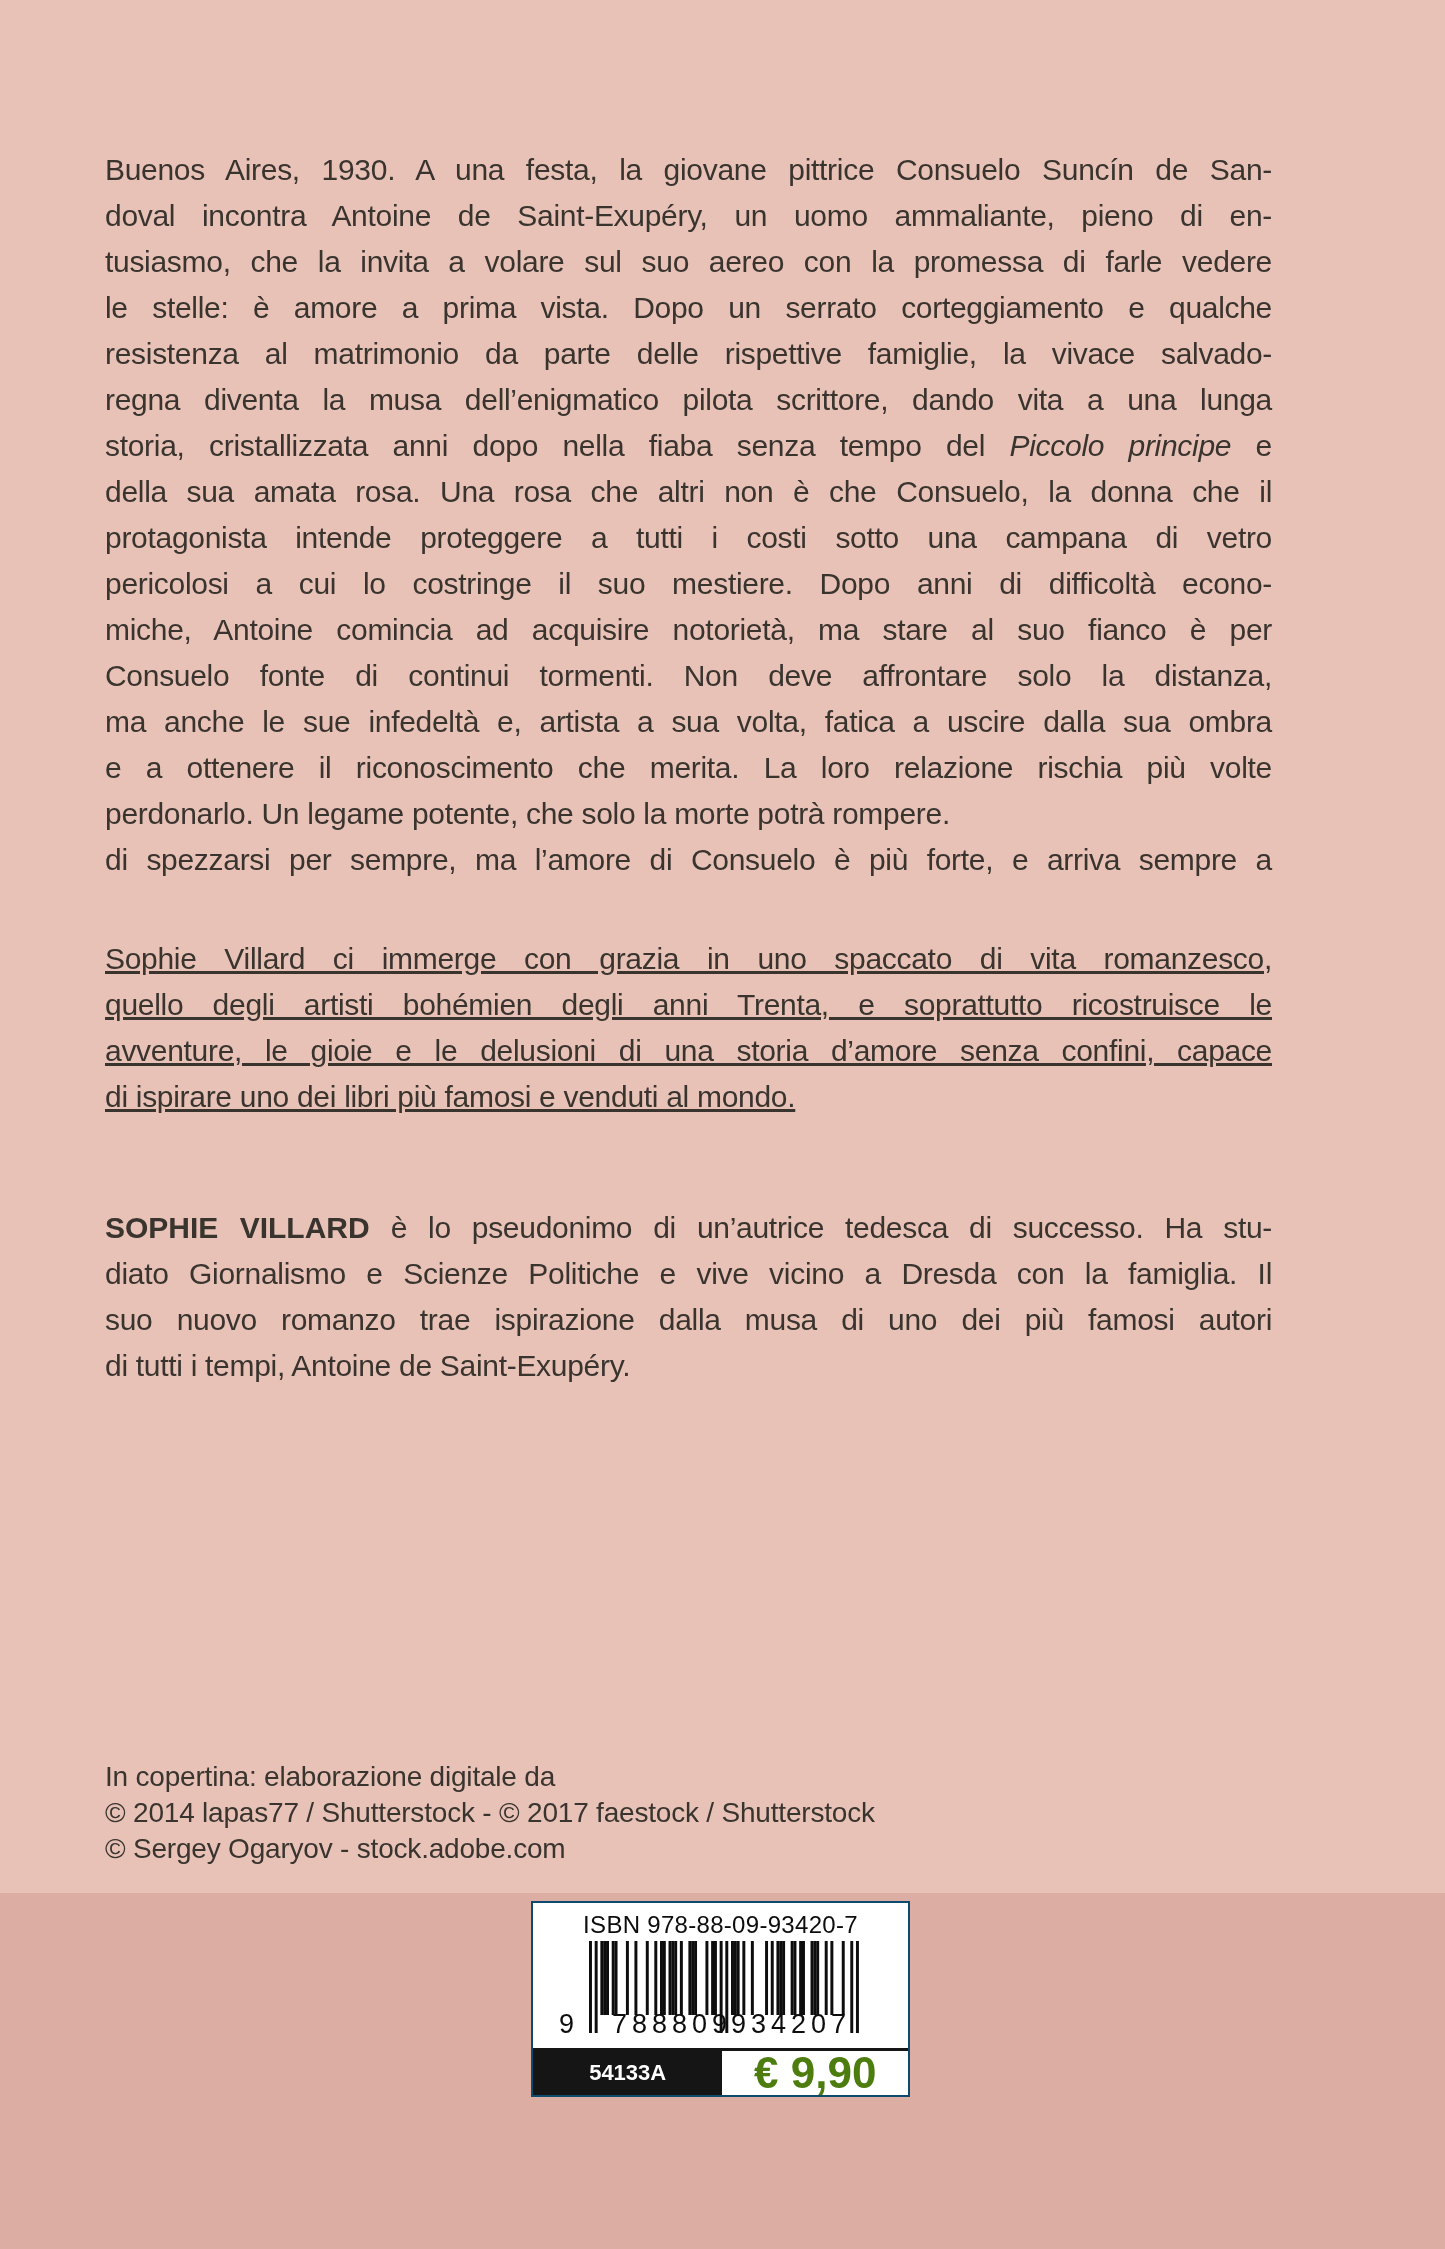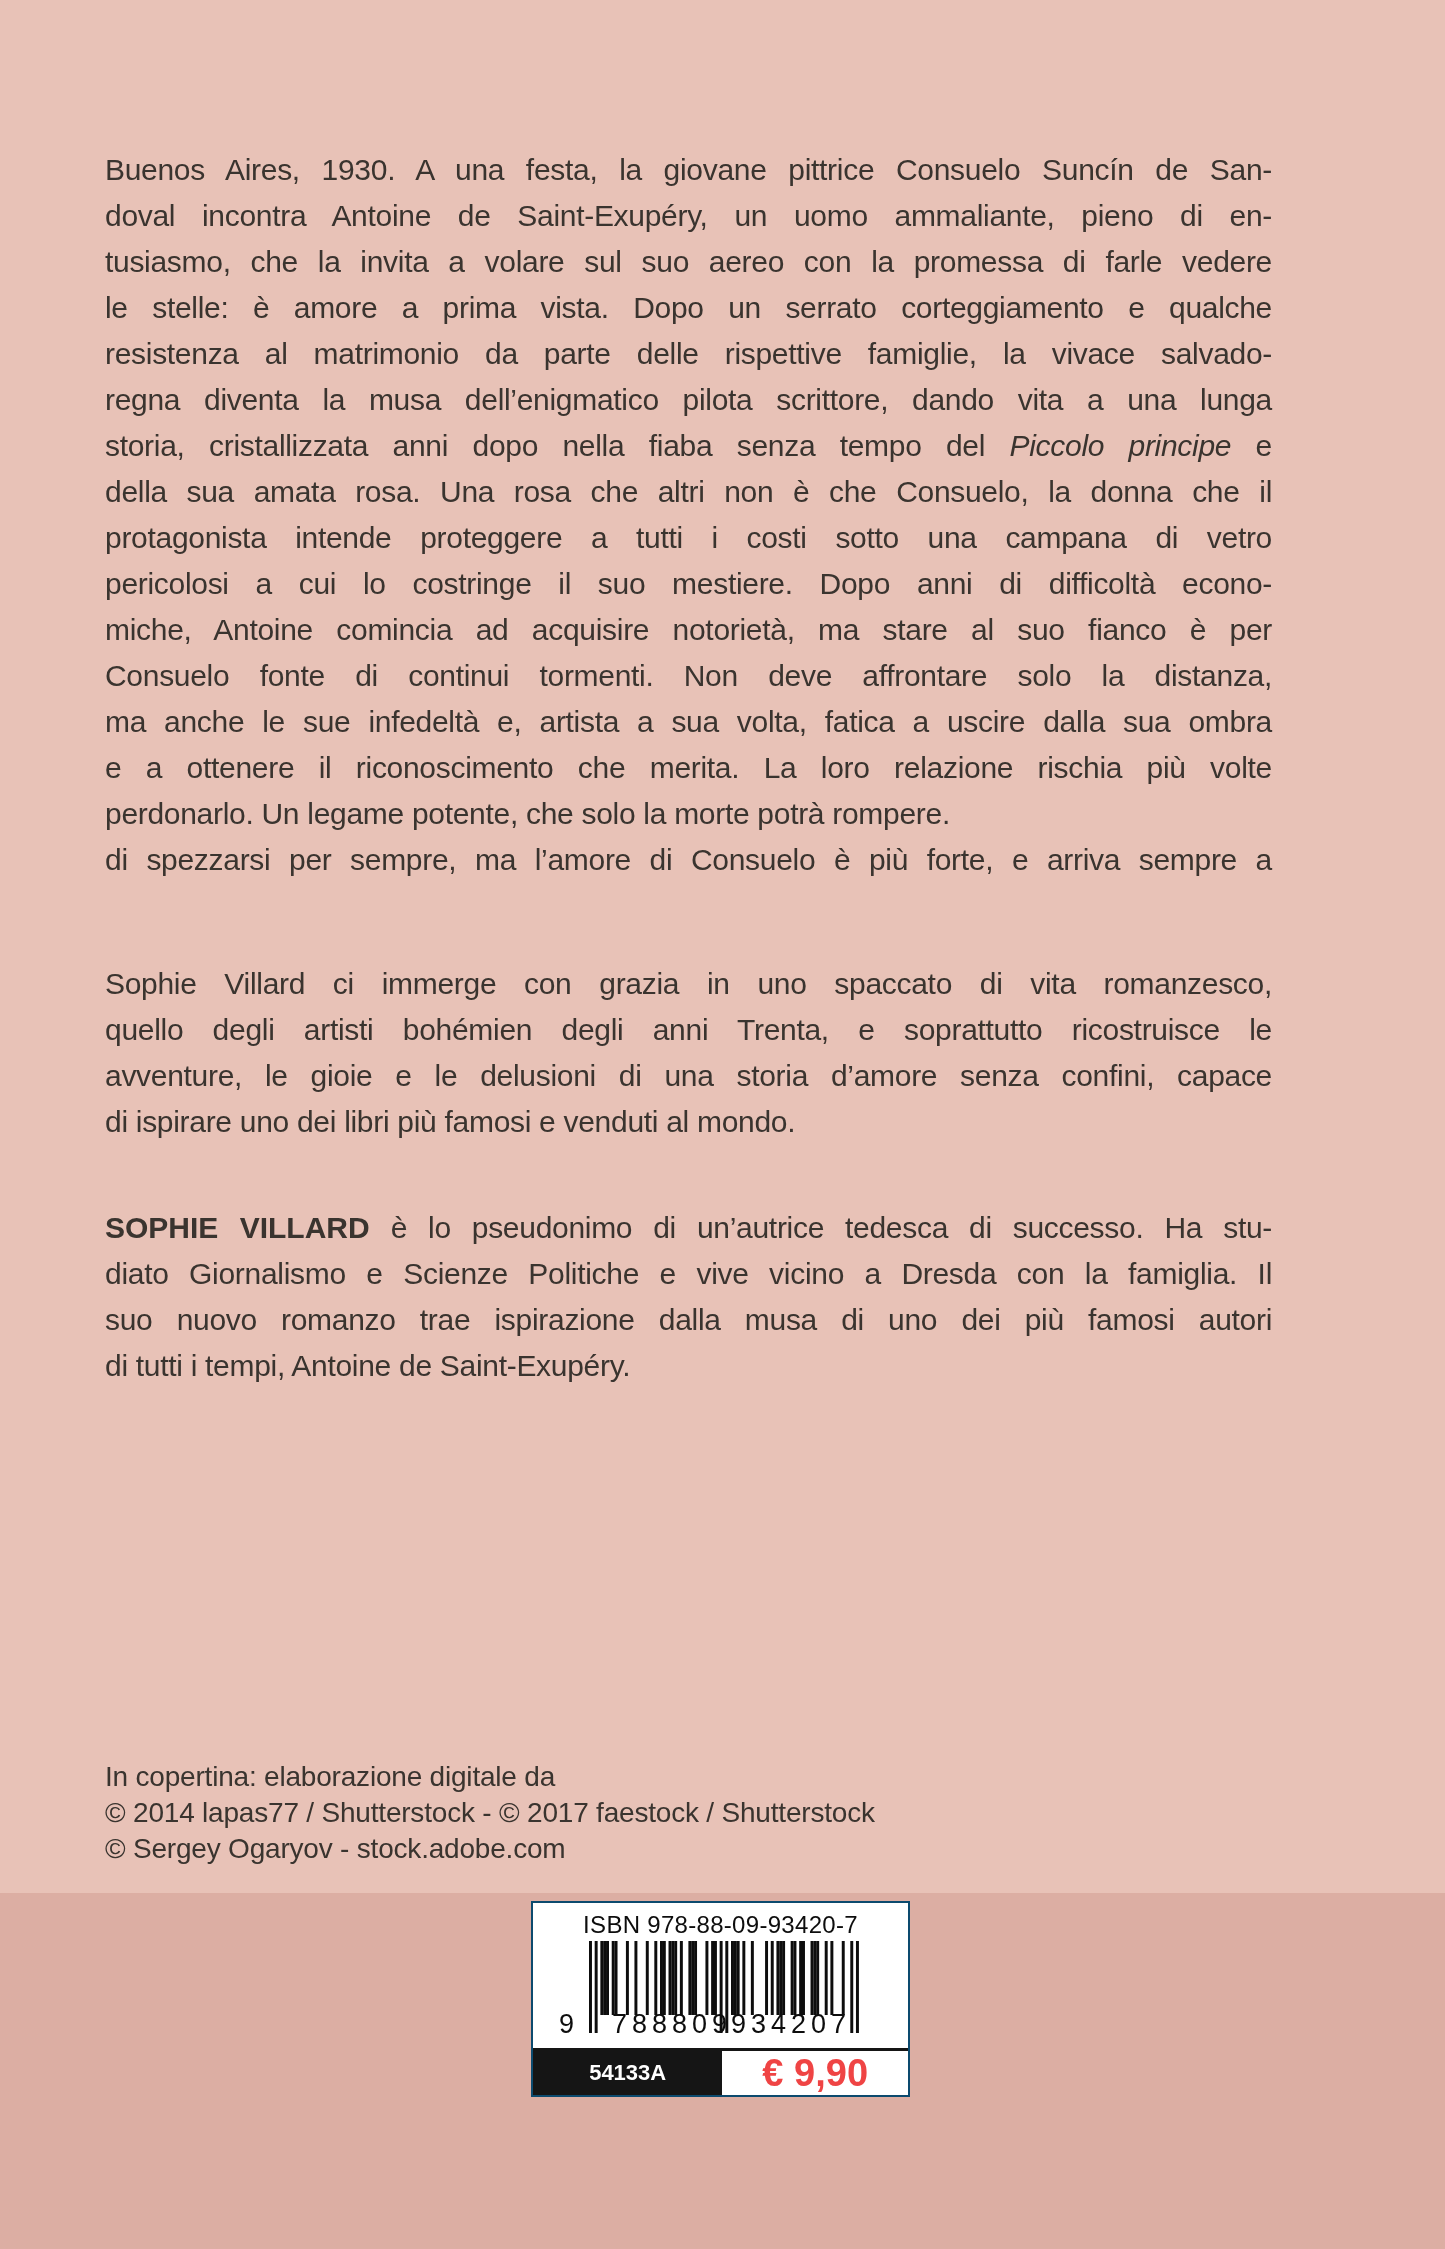--- a/index.html
+++ b/index.html
@@ -13,21 +13,21 @@
   }
   .bottom-band{
     position:absolute;left:0;top:1893px;width:1445px;height:356px;
     background:#dcaea3;
   }
   .textblock{
     position:absolute;left:105px;width:1167px;
     font-size:30px;line-height:46px;letter-spacing:-0.3px;
   }
   #p-synopsis{top:147px;}
-  #p-review{top:961px;}
+  #p-review{top:936px;text-decoration:underline;}
   #p-bio{top:1205px;}
   .line{text-align:justify;text-align-last:justify;white-space:normal;}
   .line.last{text-align:left;text-align-last:left;}
   .seg-italic{font-style:italic;}
   .seg-bold{font-weight:bold;letter-spacing:0;}
   .credits{
     position:absolute;left:105px;top:1759px;width:1000px;
     font-size:28px;line-height:36px;letter-spacing:-0.2px;
   }
   .credits .line{text-align:left;text-align-last:left;}
@@ -52,22 +52,22 @@
   .price-row{
     position:absolute;left:0;right:0;bottom:0;height:44px;
     display:flex;border-top:3px solid #151515;
   }
   .code-cell{
     width:50.5%;background:#151515;color:#ffffff;
     font-weight:bold;font-size:22px;
     display:flex;align-items:center;justify-content:center;
   }
   .price-cell{
-    flex:1;background:#ffffff;color:#ef4444;
-    font-weight:bold;font-size:38px;
+    flex:1;background:#ffffff;color:#4d7c0f;
+    font-weight:bold;font-size:44px;
     display:flex;align-items:center;justify-content:center;
   }
 </style>
 </head>
 <body>
 
 <div class="page">
 
   <div class="bottom-band"></div>
 

